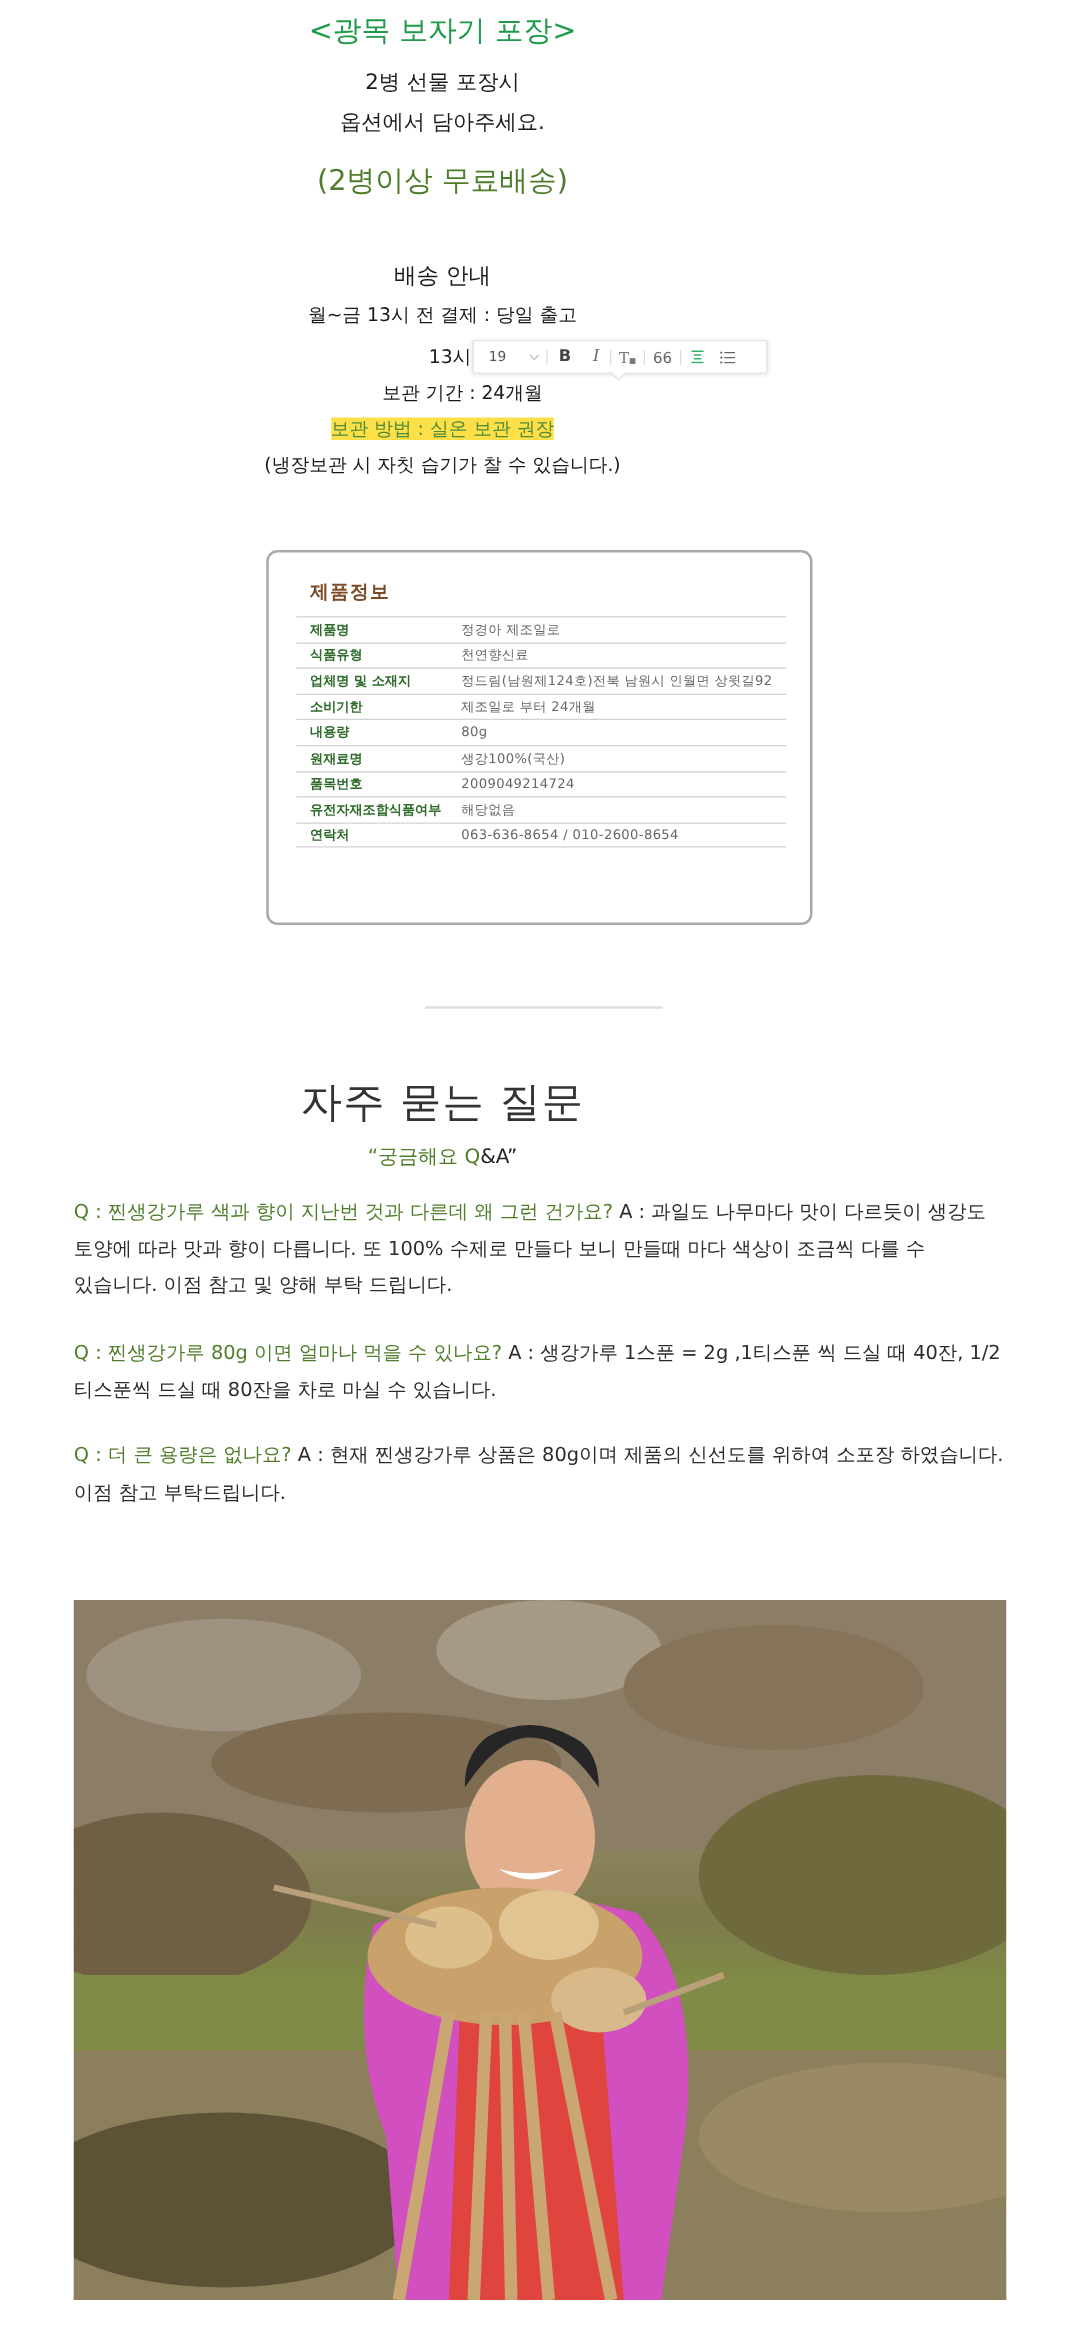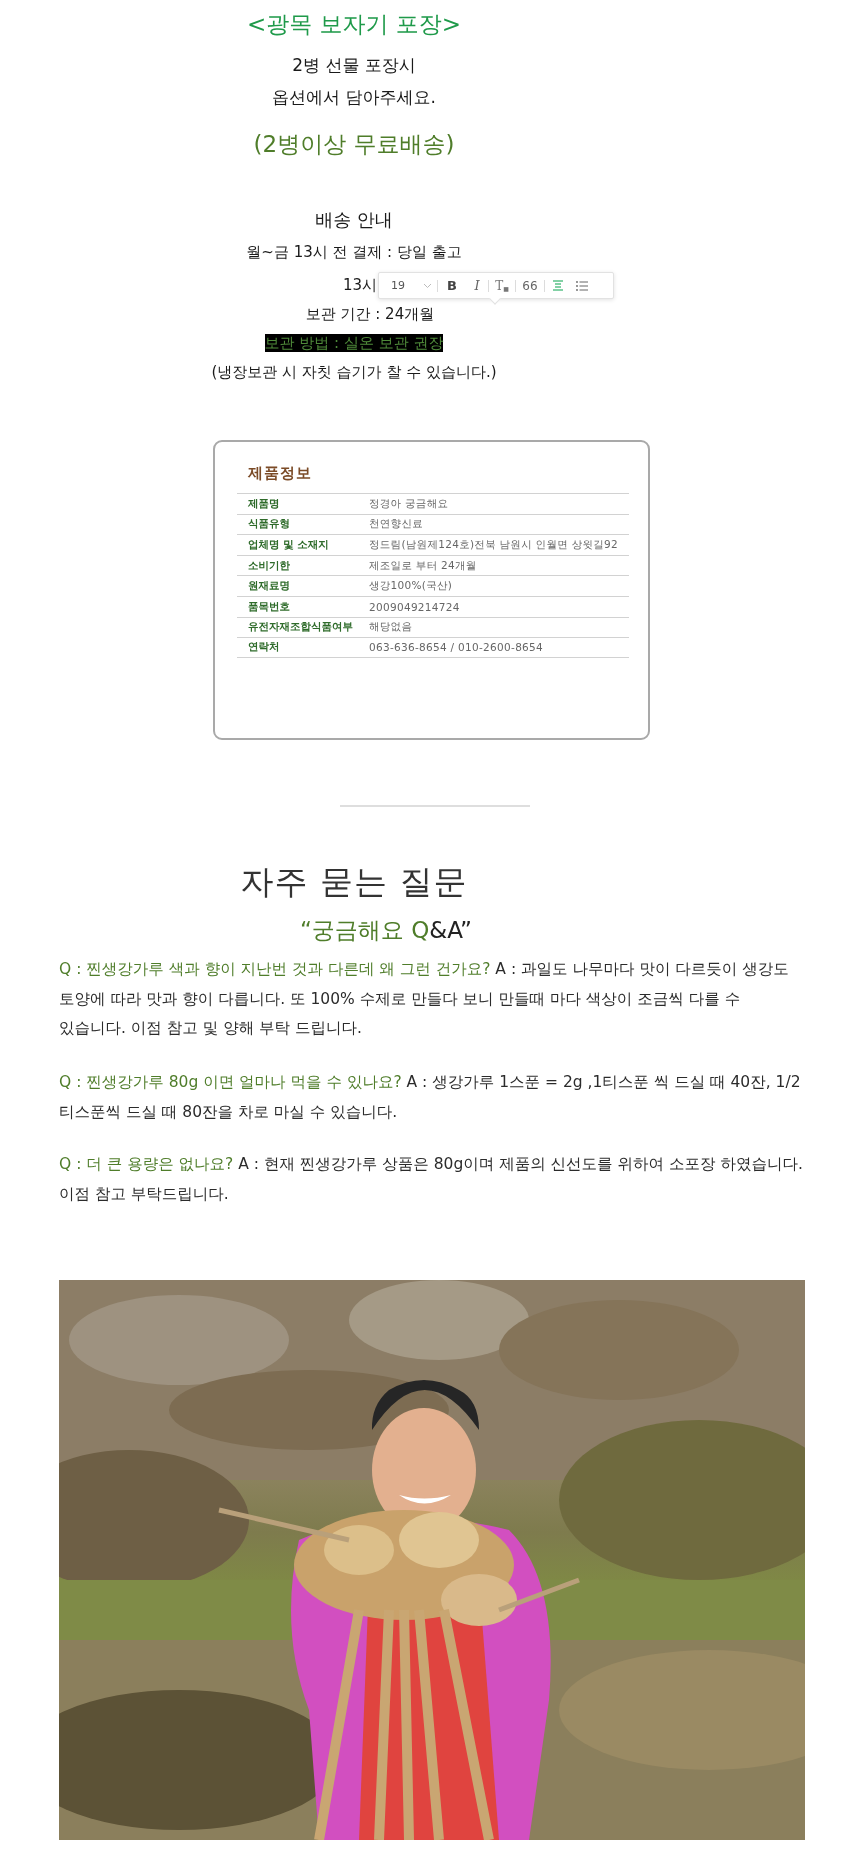--- a/index.html
+++ b/index.html
@@ -20,38 +20,38 @@
     display: flex; align-items: center; font-size: 12px; color: #555;
   }
   .toolbar .arrow {
     position: absolute; left: 112px; bottom: -5px; width: 8px; height: 8px;
     background: #fff; border-right: 1px solid #e2e2e2; border-bottom: 1px solid #e2e2e2;
     transform: rotate(45deg);
   }
   .tb-item { display: flex; align-items: center; justify-content: center; height: 100%; }
   .tb-sep { width: 1px; height: 12px; background: #dcdcdc; }
 
-  .highlight { background: #000000; color: #4f8a3a; }
+  .highlight { background: #fde047; color: #4f8a3a; }
 
   
   .infobox {
     position: absolute; left: 213px; top: 440px; width: 437px; height: 300px;
     border: 2px solid #a9a9a9; border-radius: 9px; background: #fff;
   }
   .infobox-title { position: absolute; left: 33px; top: 22px; font-size: 15px; font-weight: bold; color: #7b4b27; letter-spacing: 1px; }
   .info-table { position: absolute; left: 22px; top: 51px; width: 392px; }
   .info-row { height: 20.6px; border-top: 1.5px solid #d2d2d2; display: flex; align-items: center; font-size: 10.5px; }
   .info-row:last-child { border-bottom: 1.5px solid #d2d2d2; }
   .info-row .k { width: 132px; padding-left: 11px; color: #2e6b2a; font-weight: bold; }
   .info-row .v { color: #666; letter-spacing: 0.3px; }
 
   .divider { position: absolute; left: 340px; top: 805px; width: 190px; height: 2px; background: #dedede; }
 
   .faq-title { font-size: 33px; color: #333; letter-spacing: 1px; }
-  .faq-sub { font-size: 23px; color: #4f7d2a; margin-left: 32px; }
+  .faq-sub { font-size: 16px; color: #4f7d2a; }
   .faq-sub .qa { color: #222; }
 
   .faq { position: absolute; left: 59px; width: 745px; font-size: 15.5px; line-height: 29.5px; color: #2b2b2b; word-break: keep-all; }
   .faq .q { color: #4f7d2a; }
 
   .photo {
     position: absolute; left: 59px; top: 1280px; width: 746px; height: 560px; overflow: hidden;
     background: linear-gradient(180deg, #8a7a63 0%, #9a8b6f 25%, #7e7b4d 45%, #7f8a44 55%, #8b7c5c 75%, #7a6e55 100%);
   }
 </style>
@@ -124,33 +124,37 @@
 <div class="abs center" style="top:334px;font-size:15px;">
   <span class="highlight">보관 방법 : 실온 보관 권장</span>
 </div>
 <div class="abs center t-dark" style="top:363px;font-size:15px;">(냉장보관 시 자칫 습기가 찰 수 있습니다.)</div>
 
 <div class="infobox">
   <div class="infobox-title">제품정보</div>
   <div class="info-table">
     <div class="info-row">
         <span class="k">제품명</span>
-        <span class="v">정경아 궁금해요</span>
+        <span class="v">정경아 제조일로</span>
       </div>
     <div class="info-row">
         <span class="k">식품유형</span>
         <span class="v">천연향신료</span>
       </div>
     <div class="info-row">
         <span class="k">업체명 및 소재지</span>
         <span class="v">정드림(남원제124호)전북 남원시 인월면 상윗길92</span>
       </div>
     <div class="info-row">
         <span class="k">소비기한</span>
         <span class="v">제조일로 부터 24개월</span>
+      </div>
+    <div class="info-row">
+        <span class="k">내용량</span>
+        <span class="v">80g</span>
       </div>
     <div class="info-row">
         <span class="k">원재료명</span>
         <span class="v">생강100%(국산)</span>
       </div>
     <div class="info-row">
         <span class="k">품목번호</span>
         <span class="v">2009049214724</span>
       </div>
     <div class="info-row">

